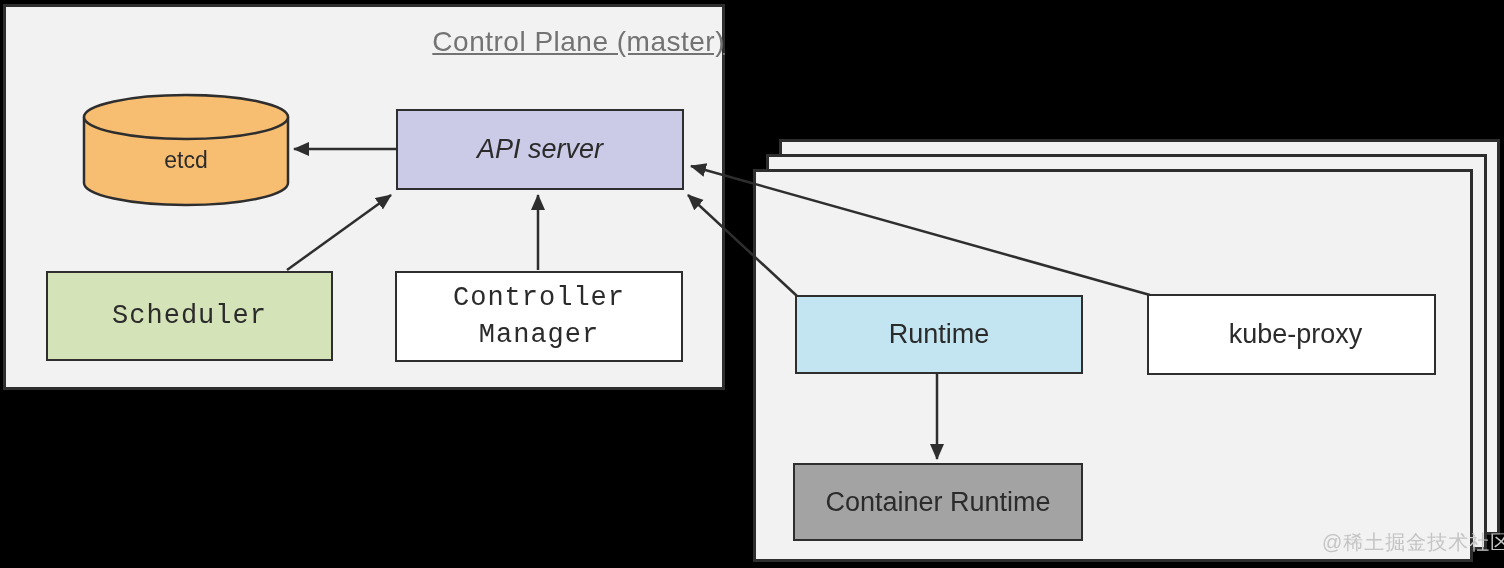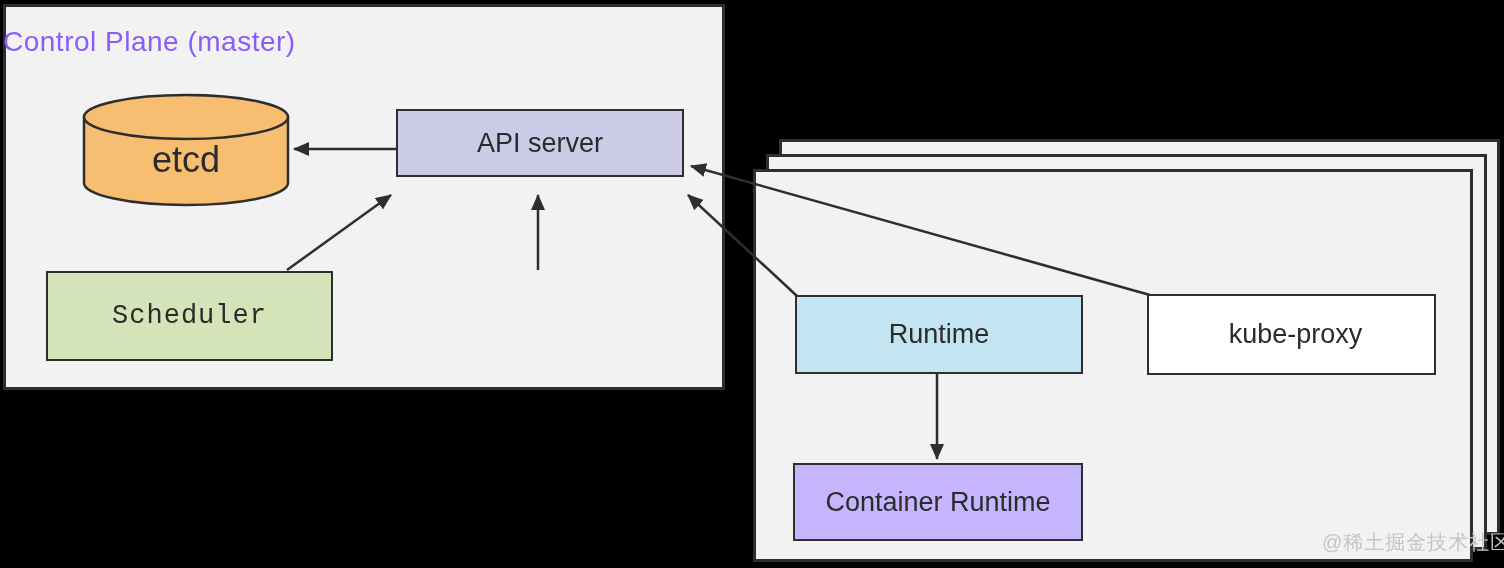--- a/index.html
+++ b/index.html
@@ -14,43 +14,43 @@
   }
   .control-plane { left:3px; top:4px; width:722px; height:386px; }
   .worker-layer {
     position:absolute; background:#f2f2f2; border:3px solid #2e2e2e;
     box-sizing:border-box; z-index:1;
   }
   .worker-back   { left:779px; top:139px; width:721px; height:396px; }
   .worker-middle { left:766px; top:154px; width:721px; height:396px; }
   .worker-front  { left:753px; top:169px; width:720px; height:393px; z-index:1; }
   .panel-title {
-    position:absolute; text-align:left; font-size:28px; color:#8b5cf6;
-    z-index:3; letter-spacing:0.5px;
+    position:absolute; text-align:right; font-size:28px; color:#737373;
+    z-index:3; letter-spacing:0.5px;text-decoration:underline;
   }
   .cp-title { left:3px;  top:26px;  width:722px; }
   .wk-title { left:753px; top:192px; width:720px; }
   .overlay { position:absolute; left:0; top:0; z-index:2; pointer-events:none; }
   .node {
     position:absolute; box-sizing:border-box; border:2.5px solid #2e2e2e;
     display:flex; align-items:center; justify-content:center;
     font-size:27px; z-index:3; text-align:center; color:#2b2b2b;
   }
   .mono { font-family:"Liberation Mono", monospace; letter-spacing:1px; }
-  .api-server        { left:396px;  top:109px; width:288px; height:68px; background:#cbcbe8; }
+  .api-server        { left:396px;  top:109px; width:288px; height:81px; background:#cbcbe8;font-style:italic; }
   .scheduler         { left:46px;   top:271px; width:287px; height:90px; background:#d5e3b8; }
   .controller-manager{ left:395px;  top:271px; width:288px; height:91px; background:#ffffff;
                        flex-direction:column; line-height:37px; }
   .kubelet           { left:795px;  top:295px; width:288px; height:79px; background:#c3e5f2; }
   .kube-proxy        { left:1147px; top:294px; width:289px; height:81px; background:#ffffff;padding-left:8px; }
-  .container-runtime { left:793px;  top:463px; width:290px; height:78px; background:#c4b5fd; }
+  .container-runtime { left:793px;  top:463px; width:290px; height:78px; background:#a3a3a3; }
   .etcd-label {
     position:absolute; left:84px; top:135px; width:204px; height:50px;
     display:flex; align-items:center; justify-content:center;
-    font-size:36px; z-index:3; color:#2b2b2b;
+    font-size:23px; z-index:3; color:#2b2b2b;
   }
   .watermark {
     position:absolute; left:1322px; top:529px; z-index:4;
     font-size:20px; color:#c4c4c4; letter-spacing:1px; white-space:nowrap;
   }
 </style>
 </head>
 <body>
 
 <div class="canvas">
@@ -81,20 +81,24 @@
       <line x1="937" y1="374" x2="937" y2="459" marker-end="url(#ah)"></line>
     </g>
   </svg>
 
   <div class="etcd-label">etcd</div>
 
   <div class="node api-server">API server</div>
 
   <div class="node scheduler mono">Scheduler</div>
 
+  <div class="node controller-manager mono">
+    <div>Controller</div>
+    <div>Manager</div>
+  </div>
 
   <div class="node kubelet">Runtime</div>
 
   <div class="node kube-proxy">kube-proxy</div>
 
   <div class="node container-runtime">Container Runtime</div>
 
   <div class="watermark">@稀土掘金技术社区</div>
 
 </div>

